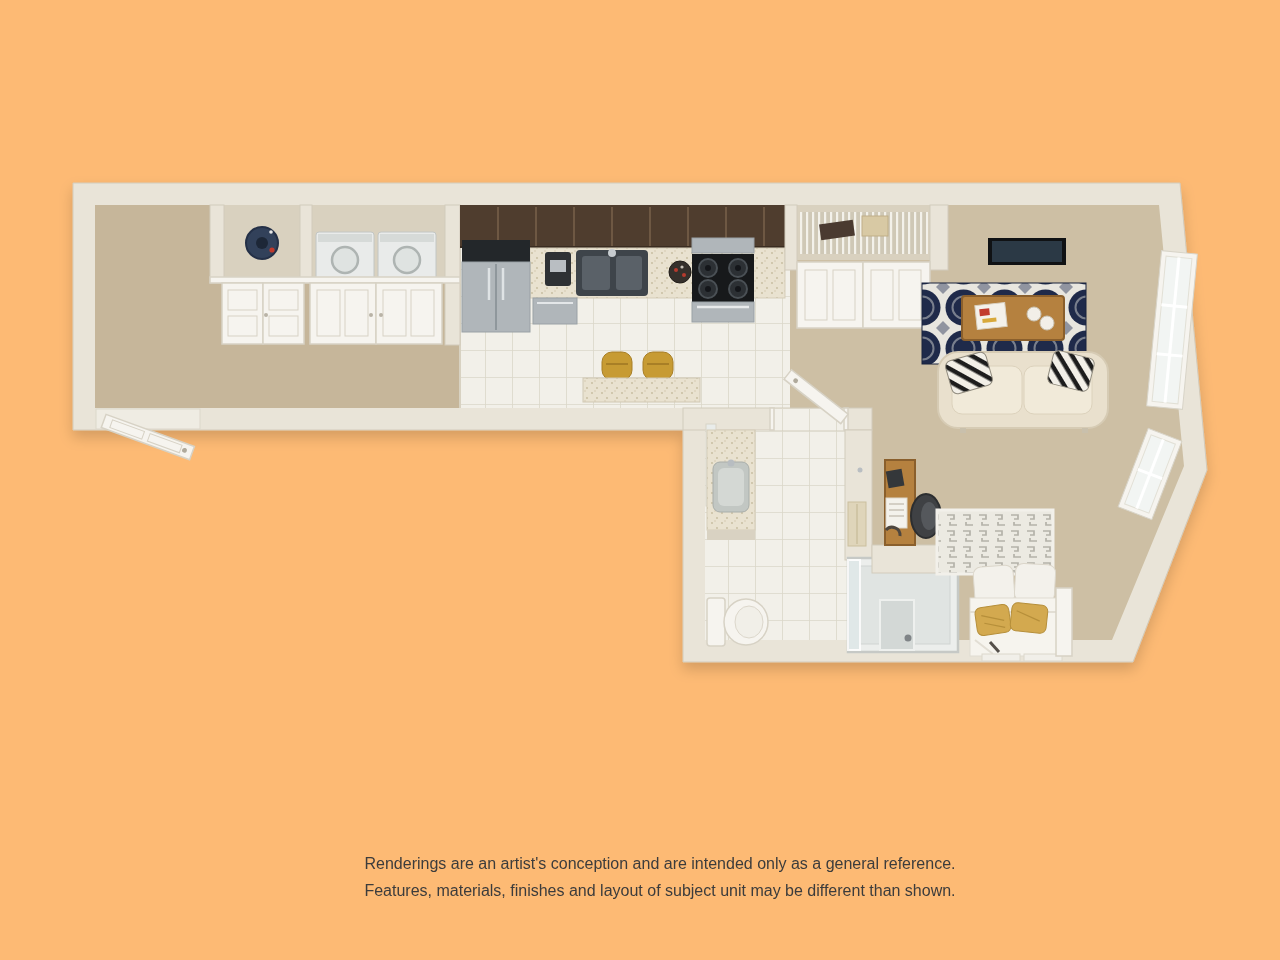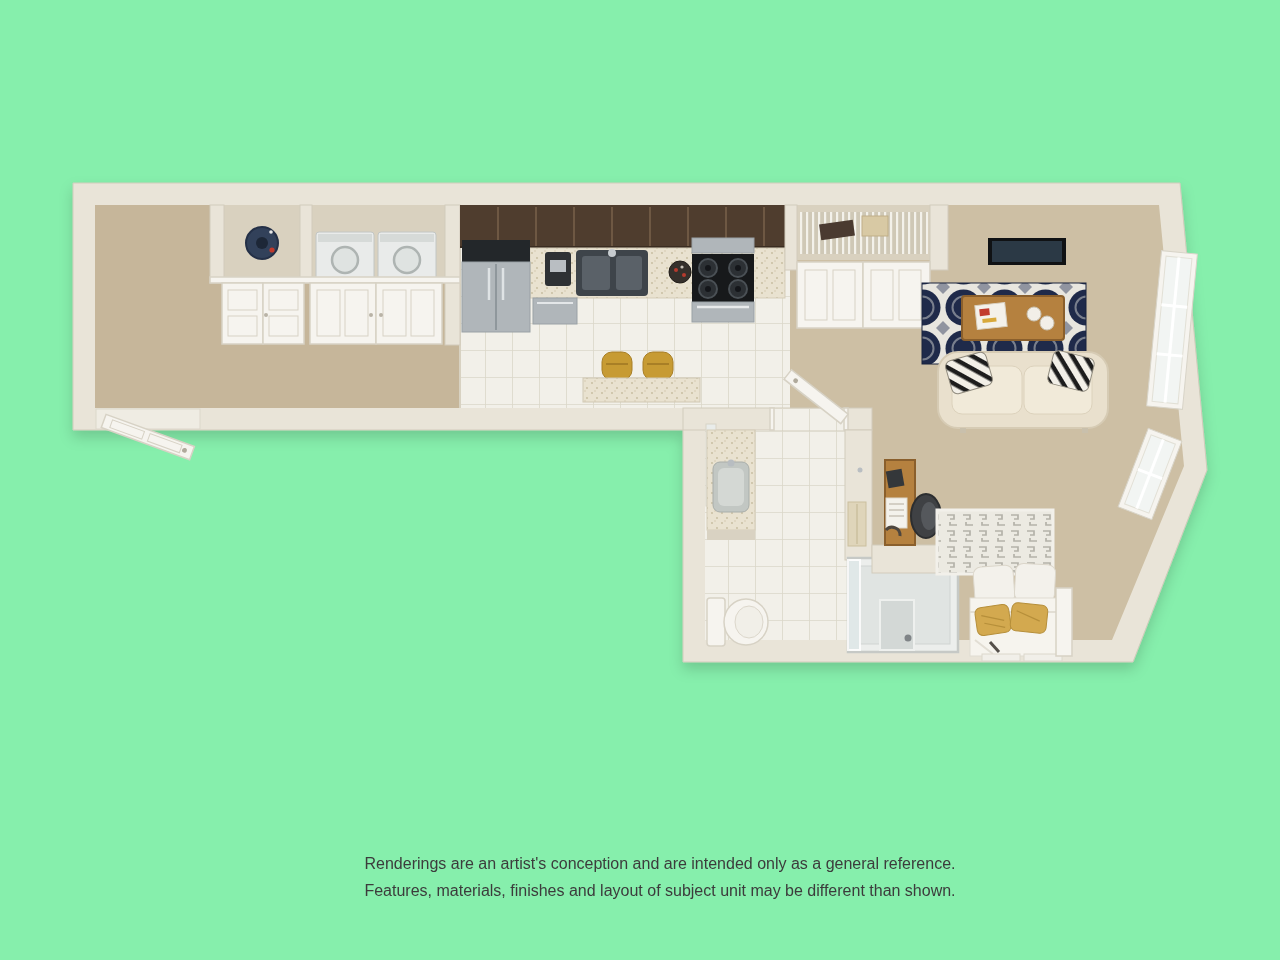--- a/index.html
+++ b/index.html
@@ -1,17 +1,17 @@
 <!DOCTYPE html>
 <html style="--wall: #e9e4d8; --wall_edge: #d2cbbc; --carpet: #c6b69a; --carpet_light: #cdbfa4; --closet_floor: #d9d1bf; --tile: #f2f0e9; --tile_line: #dbd7c9; --cabinet_dark: #4f3d2e; --cabinet_line: #6e5843; --counter: #e9e2d0; --steel: #b0b6ba; --steel_dark: #23272a; --black: #17191b; --rug_navy: #1f2a4a; --rug_white: #e8e6df; --rug_grey: #9094a0; --wood: #b5813f; --wood_dark: #8a5f2c; --sofa: #e9e0cd; --sofa_cushion: #f1ead9; --gold: #c79b33; --gold_pillow: #d3a94f; --white_fixture: #f6f4ef; --door_line: #d7d2c5; --glass: #dfe7e8; --heater_navy: #32415a; --chair_dark: #3f4144; --headboard_grey: #b4b2a9; --text: #3c3c3c;"><head>
 <meta charset="utf-8">
 <style>
   html,body{margin:0;padding:0;background:#ffffff;width:1280px;height:960px;overflow:hidden;
     font-family:"Liberation Sans", sans-serif;}
-  .page{position:relative;width:1280px;height:960px;background:#86efac;}
+  .page{position:relative;width:1280px;height:960px;background:#fdba74;}
   svg{position:absolute;top:0;left:0;}
   .disclaimer{position:absolute;top:850px;left:20px;width:1280px;text-align:center;
     color:#3c3c3c;font-size:16px;line-height:27px;}
   .disclaimer p{margin:0;}
   
   .wall{fill:var(--wall);stroke:var(--wall_edge);stroke-width:1;}
   .carpet{fill:var(--carpet);}
   .carpet2{fill:var(--carpet_light);}
   .closetfloor{fill:var(--closet_floor);}
   .white{fill:var(--white_fixture);stroke:var(--door_line);stroke-width:1.5;}

